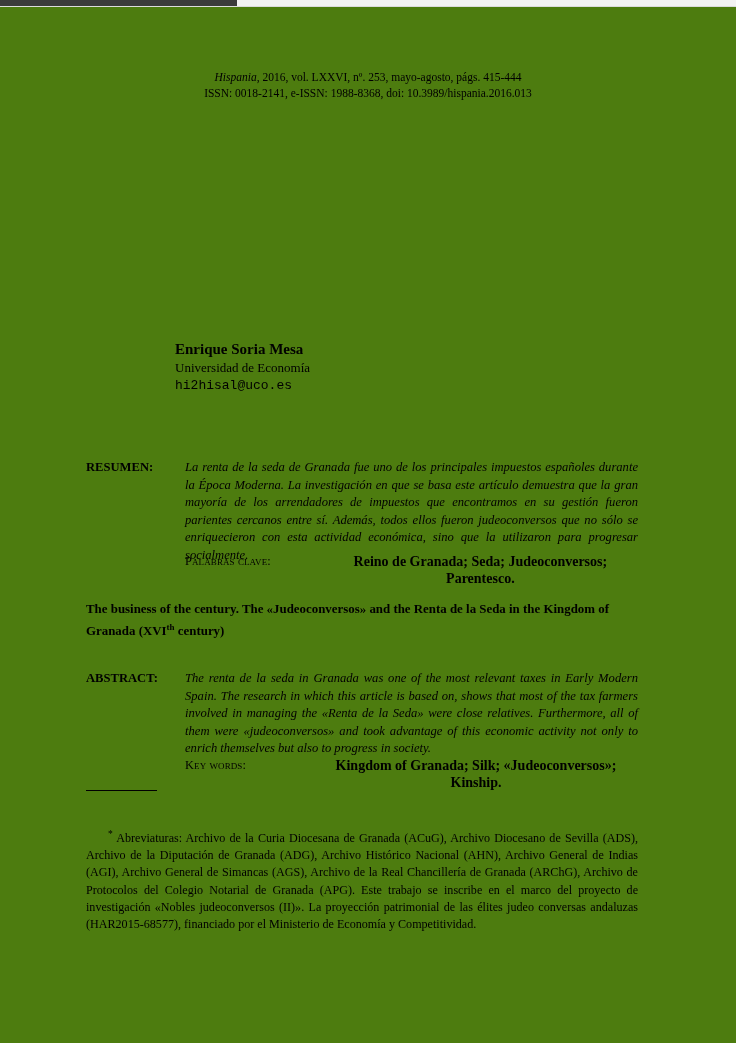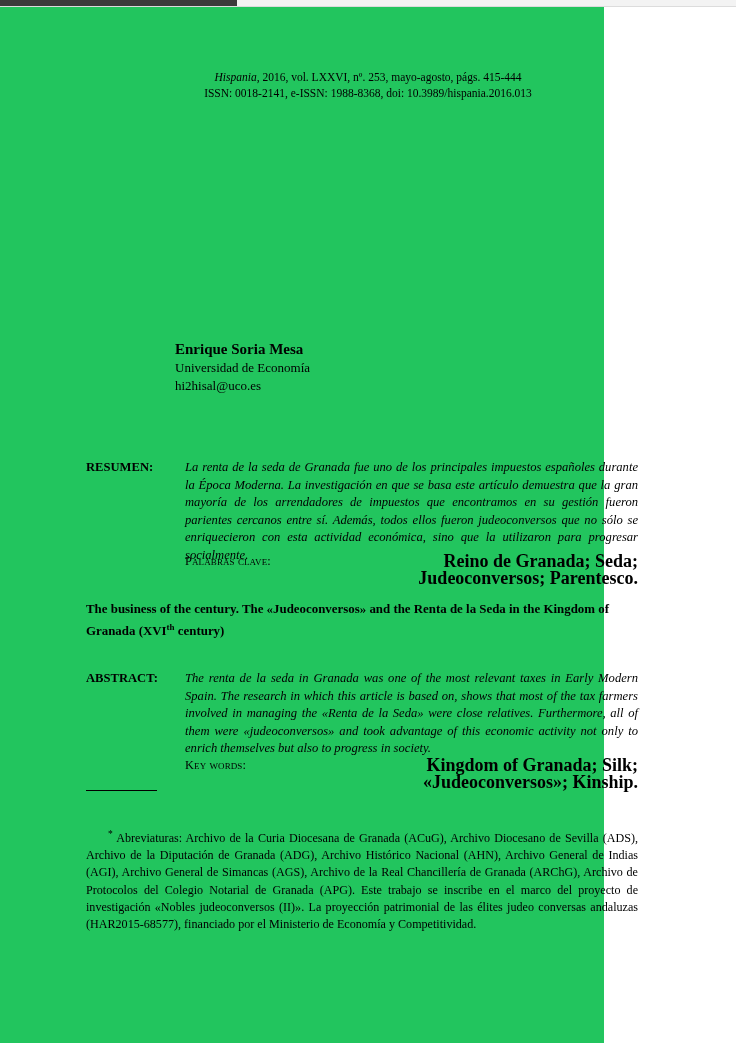--- a/index.html
+++ b/index.html
@@ -30,23 +30,23 @@
     top: 0; left: 0;
     width: 237px;
     height: 6px;
     background: #3b3b3b;
   }
 
   
   .page {
     position: absolute;
     top: 7px; left: 0;
-    width: 604px;
+    width: 736px;
     height: 1036px;
-    background: #22c55e;
+    background: #4d7c0f;
   }
 
   
   .journal-header {
     position: absolute;
     top: 62px;
     left: 0;
     width: 736px;
     text-align: center;
     font-size: 11.5px;
@@ -93,20 +93,21 @@
     font-weight: bold;
     line-height: 20px;
   }
   .author-affil {
     font-size: 13px;
     line-height: 18px;
   }
   .author-email {
     font-size: 13px;
     line-height: 18px;
+    font-family: Liberation Mono, monospace;
   }
 
   
   .abs-row {
     position: absolute;
     left: 86px;
     width: 552px;
     display: flex;
     align-items: flex-start;
     margin-top: 26px;
@@ -140,24 +141,24 @@
     gap: 44px;
   }
   .kw-label {
     font-size: 12.4px;
     font-variant: small-caps;
     letter-spacing: 0.1px;
     line-height: 17.4px;
     white-space: nowrap;
   }
   .kw-text {
-    font-size: 18px;
+    font-size: 14px;
     font-weight: bold;
     line-height: 17.4px;
-    text-align: right;
+    text-align: center;
   }
   #palabras-row { top: 546px; }
   #palabras-row .kw-label { flex: 0 0 auto; }
   #palabras-row .kw-text { margin-left: 8px; width: 344px; }
   #keywords-row { top: 750px; }
   #keywords-row .kw-label { flex: 0 0 auto; }
   #keywords-row .kw-text { margin-left: 24px; }
 
   
   .en-title-block {

